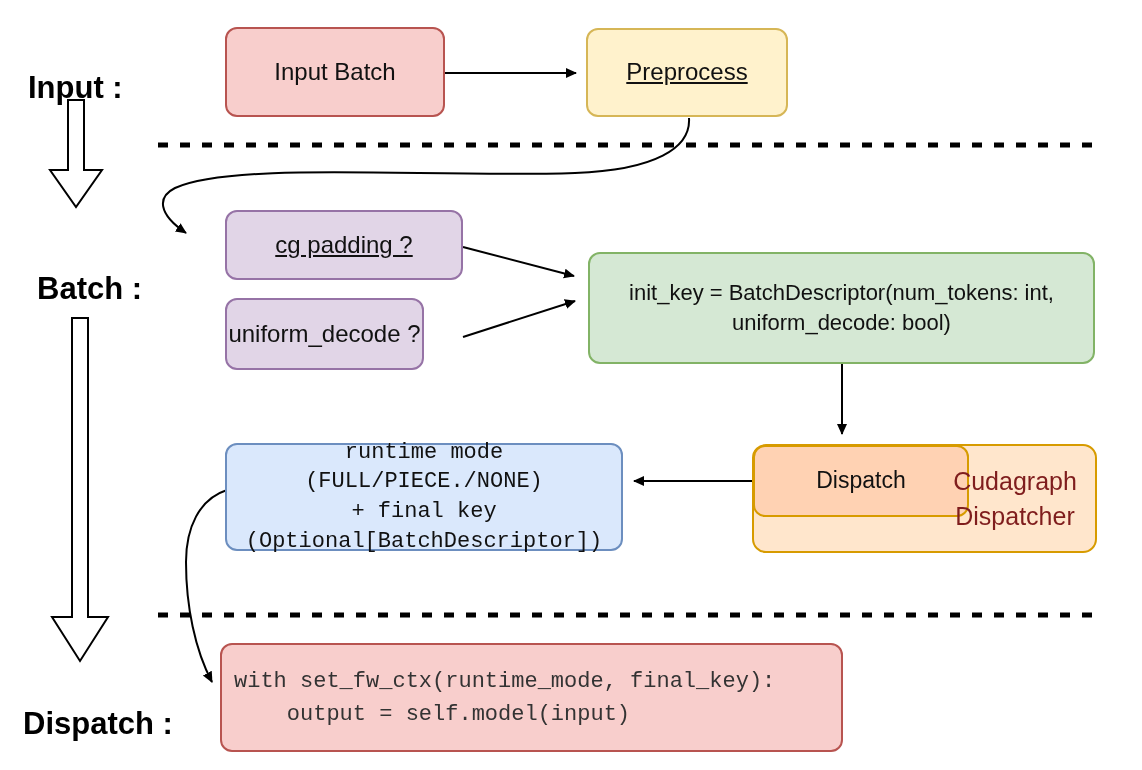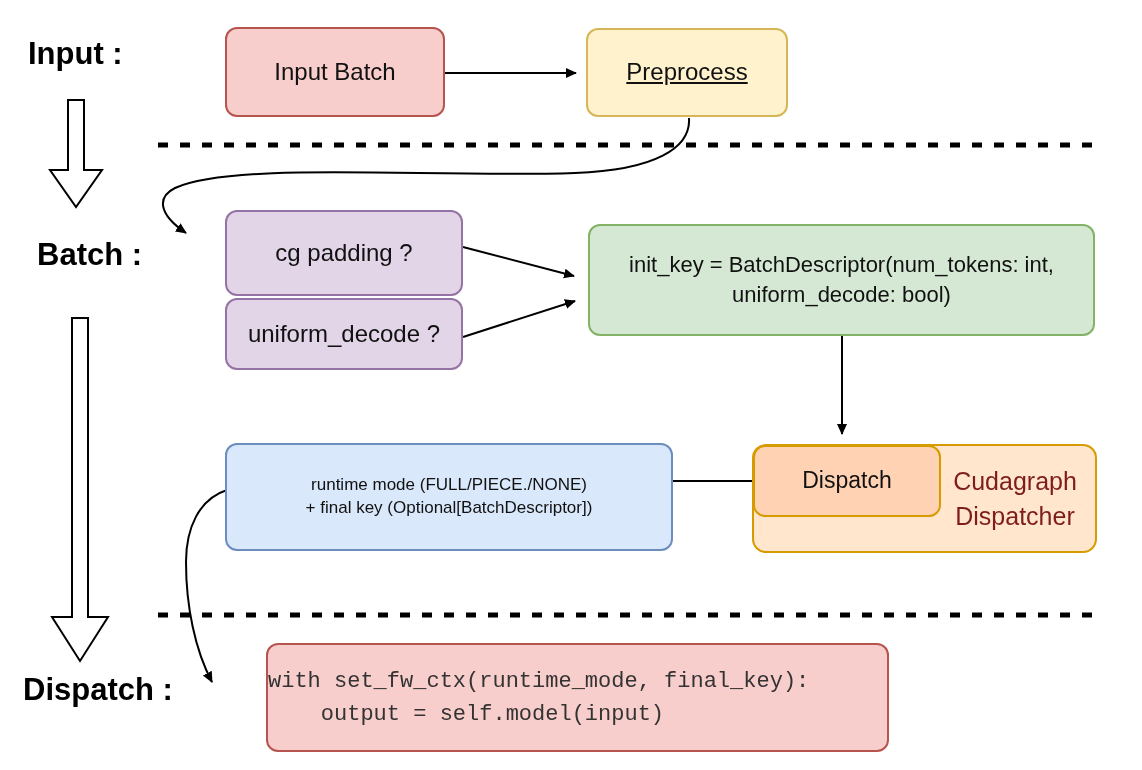--- a/index.html
+++ b/index.html
@@ -10,66 +10,66 @@
     font-family:"Liberation Sans", sans-serif;
     overflow:hidden;
   }
   #connectors{position:absolute;left:0;top:0;width:1142px;height:770px;}
   .stage-label{
     position:absolute;
     font-weight:bold;
     font-size:31px;
     color:#000;
     white-space:nowrap;
+    margin-top:34px;
   }
   .node{
     position:absolute;
     box-sizing:border-box;
     display:flex;
     align-items:center;
     justify-content:center;
     text-align:center;
     white-space:pre-line;
     border-radius:12px;
     border:2px solid #f97316;
     color:#111;
     line-height:1.35;
   }
   .pink  {background:#f8cecc;border-color:#b85450;}
   .yellow{background:#fff2cc;border-color:#d6b656;text-decoration:underline;}
   .purple{background:#e1d5e7;border-color:#9673a6;}
-  .green {background:#d5e8d4;border-color:#82b366;}
+  .green {background:#d5e8d4;border-color:#82b366;margin-top:28px;}
   .blue  {background:#dae8fc;border-color:#6c8ebf;}
   .orange-outer{background:#ffe6cc;border-color:#d79b00;border-radius:14px;}
   .orange-inner{background:#ffd2b3;border-color:#d79b00;}
 
   .n-input-batch   {left:225px;top:27px; width:220px;height:90px; font-size:24px;}
   .n-preprocess    {left:586px;top:28px; width:202px;height:89px; font-size:24px;}
-  .n-cg-padding    {left:225px;top:210px;width:238px;height:86px; font-size:24px;}
-  .n-uniform-decode{left:225px;top:298px;width:238px;height:72px; font-size:24px;}
+  .n-cg-padding    {left:225px;top:210px;width:238px;height:70px; font-size:24px;text-decoration:underline;}
+  .n-uniform-decode{left:225px;top:298px;width:199px;height:72px; font-size:24px;}
   .n-init-key      {left:588px;top:224px;width:507px;height:112px;font-size:22px;}
-  .n-runtime-mode  {left:225px;top:443px;width:448px;height:108px;font-size:17px;}
+  .n-runtime-mode  {left:225px;top:443px;width:398px;height:108px;font-size:22px;font-family:Liberation Mono, monospace;}
   .n-cudagraph     {left:752px;top:444px;width:345px;height:109px;}
-  .n-dispatch      {left:753px;top:445px;width:188px;height:72px; font-size:23px;}
+  .n-dispatch      {left:753px;top:445px;width:216px;height:72px; font-size:23px;}
   .n-cudagraph-text{
     position:absolute;left:933px;top:444px;width:164px;height:109px;
     display:flex;align-items:center;justify-content:center;
     text-align:center;white-space:pre-line;font-size:25px;color:#7f1d1d;line-height:1.4;
   }
   .n-execute-code{
     left:220px;top:643px;width:623px;height:109px;
     justify-content:flex-start;
-    padding-left:0;
+    padding-left:12px;
     text-align:left;
     white-space:pre;
     font-family:"Liberation Mono", monospace;
     font-size:22px;
     color:#333;
     line-height:1.5;
-    margin-left:46px;
   }
   .l-input  {left:28px;top:36px;}
   .l-plan   {left:37px;top:237px;}
   .l-execute{left:23px;top:672px;}
 </style>
 </head>
 <body>
 
 <div id="canvas">
 

